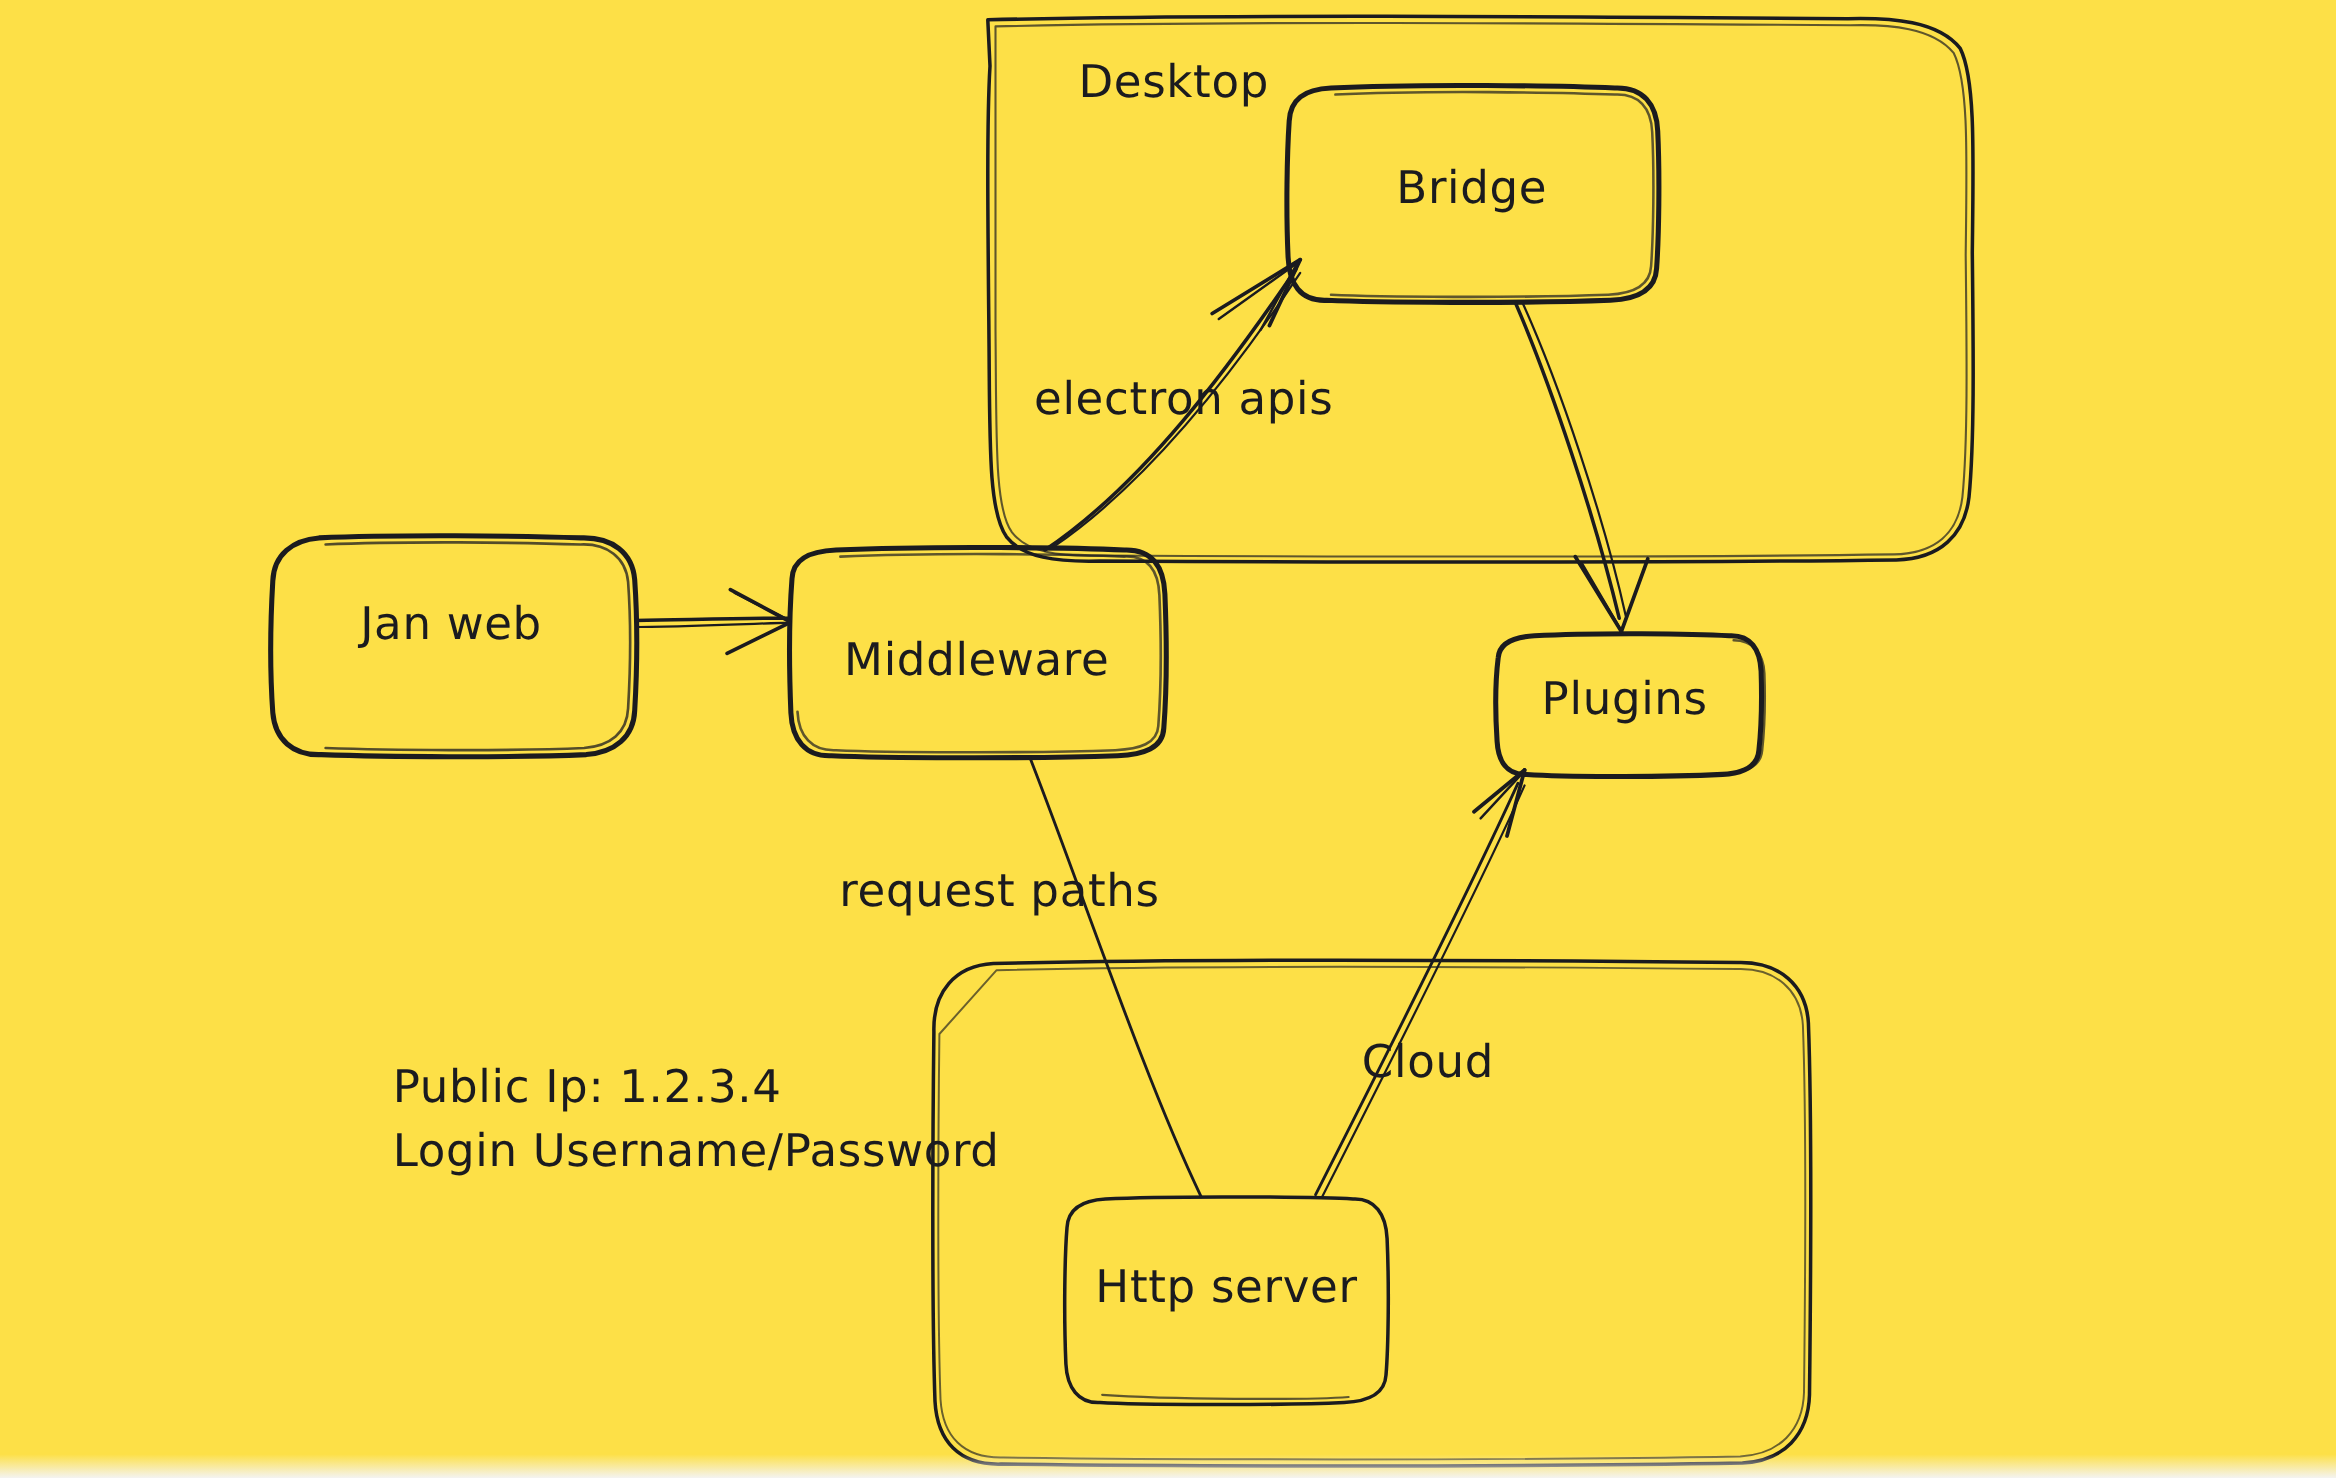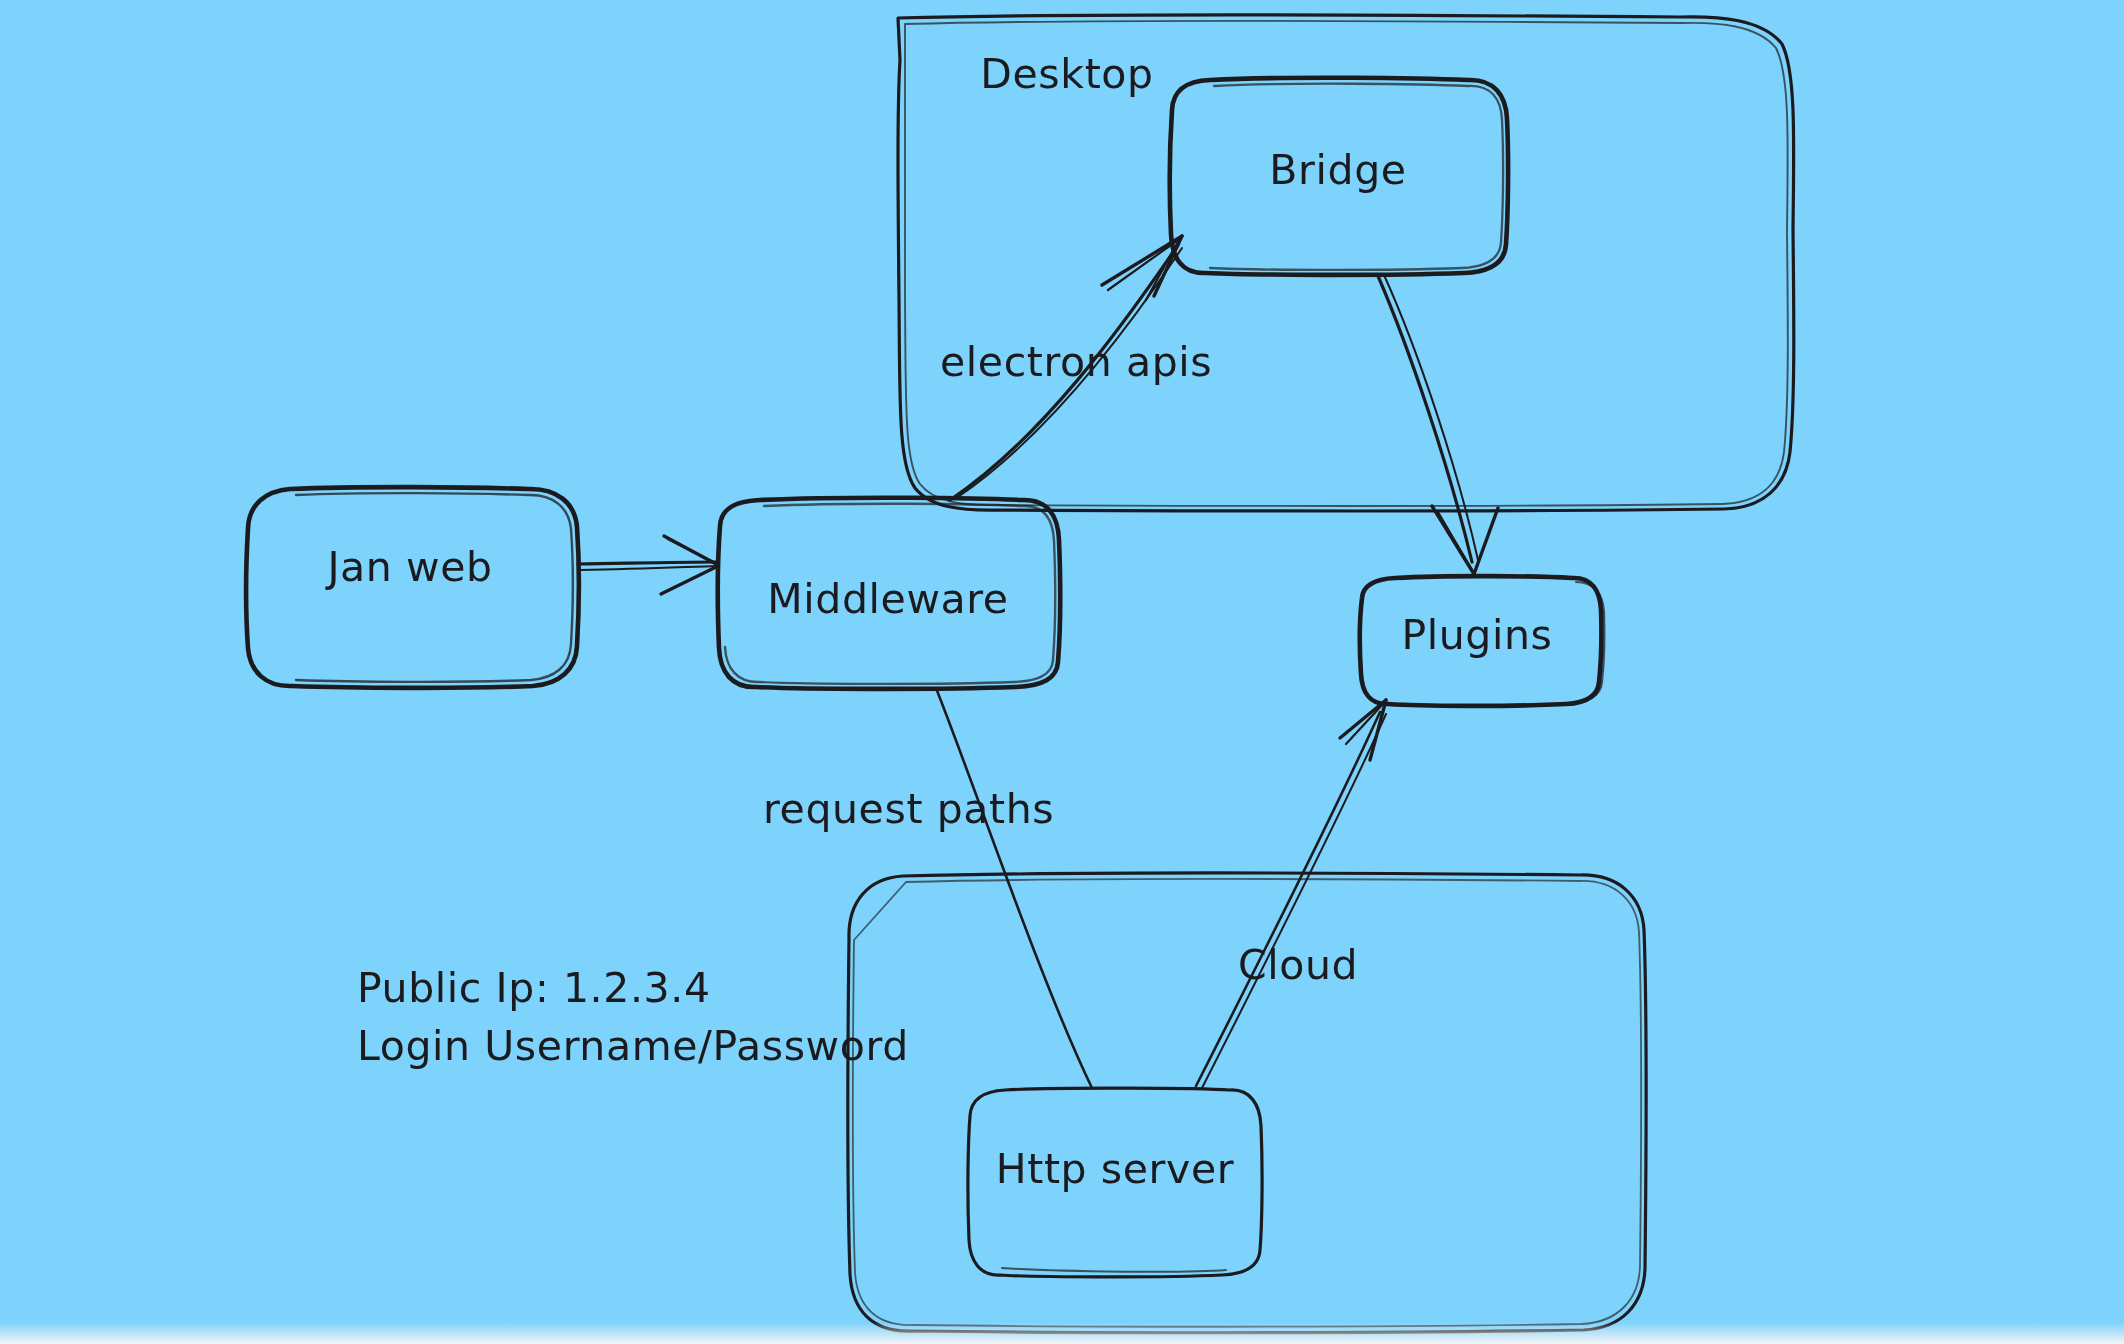--- a/index.html
+++ b/index.html
@@ -8,21 +8,21 @@
     padding: 0;
     background: #ffffff;
   }
   body {
     font-family: "DejaVu Sans", sans-serif;
   }
   #canvas-wrap {
     position: relative;
     width: 2124px;
     height: 1344px;
-    background: #7dd3fc;
+    background: #fde047;
     overflow: hidden;
   }
   #canvas-wrap::after {
     content: "";
     position: absolute;
     left: 0; right: 0; bottom: 0;
     height: 22px;
     background: linear-gradient(to bottom, rgba(255,255,255,0) 0%, #f4f4f4 100%);
     pointer-events: none;
   }

